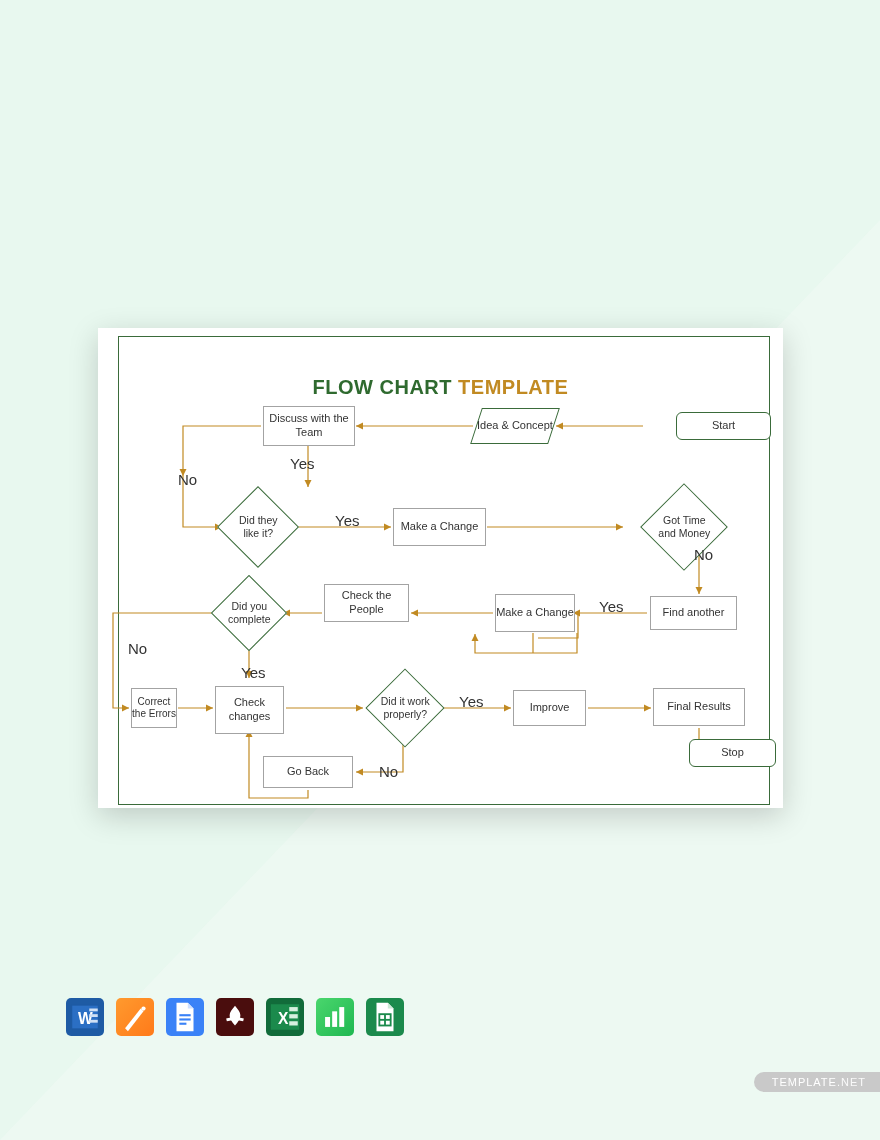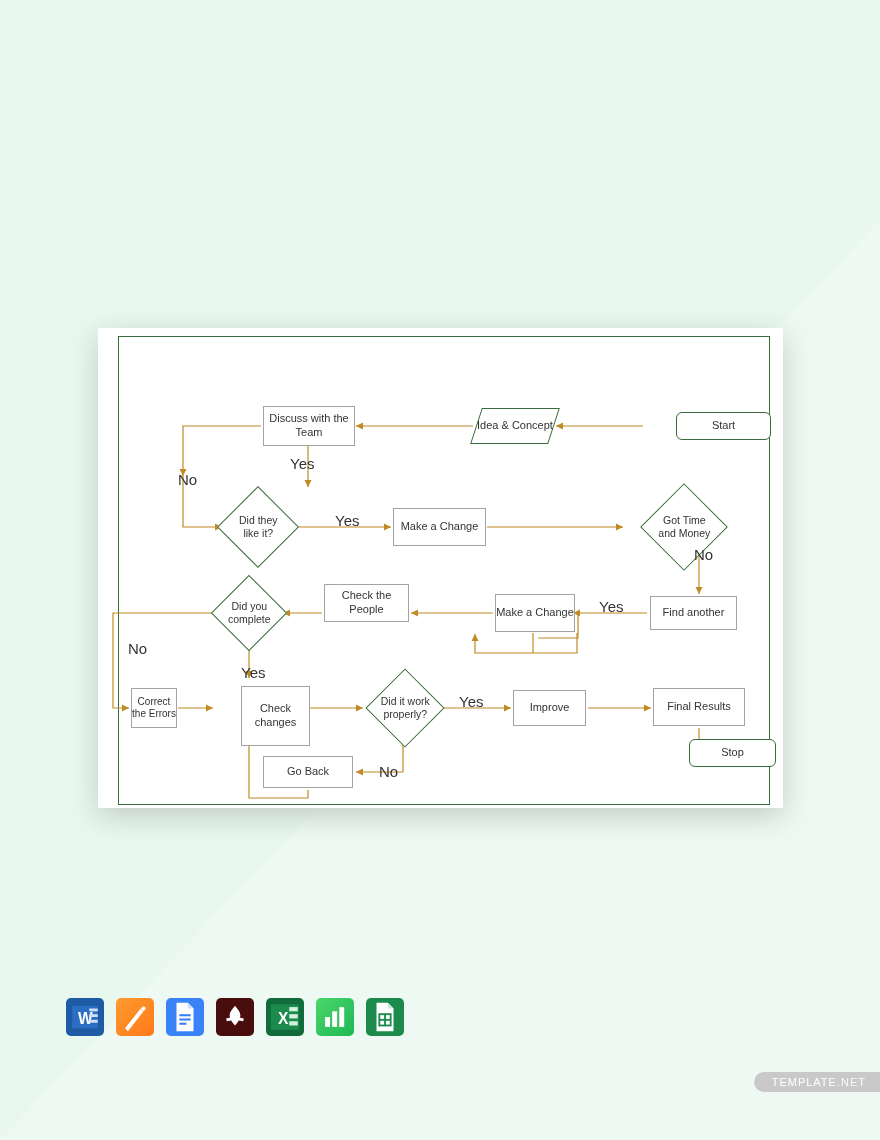--- a/index.html
+++ b/index.html
@@ -93,20 +93,23 @@
   .watermark .thin { font-weight:300; opacity:0.9; }
 </style>
 </head>
 <body>
 
 <div class="bg-triangle"></div>
 
 <div class="page">
   <div class="frame"></div>
 
+  <div class="title">
+    <span class="title-a">FLOW CHART </span><span class="title-b">TEMPLATE</span>
+  </div>
 
   <svg class="wires">
     <defs>
       <marker id="ah" markerWidth="8" markerHeight="8" refX="6" refY="3" orient="auto">
         <path d="M0,0 L6,3 L0,6 Z" fill="#c18a22"></path>
       </marker>
     </defs>
     <g stroke="#c18a22" stroke-width="1.2" fill="none">
       <line x1="545" y1="98" x2="458" y2="98" marker-end="url(#ah)"></line>
       <line x1="375" y1="98" x2="258" y2="98" marker-end="url(#ah)"></line>
@@ -166,21 +169,21 @@
   <div class="node proc" style="left:226px; top:256px; width:85px; height:38px;">
       <span>Check the People</span>
     </div>
   <div class="node dia" style="left:124px; top:258px; width:54px; height:54px;">
       <span>Did you complete</span>
     </div>
 
   <div class="node proc" style="left:33px; top:360px; width:46px; height:40px;font-size:10px;">
       <span>Correct the Errors</span>
     </div>
-  <div class="node proc" style="left:117px; top:358px; width:69px; height:60px;margin-left:26px;">
+  <div class="node proc" style="left:117px; top:358px; width:69px; height:48px;">
       <span>Check changes</span>
     </div>
   <div class="node dia" style="left:279px; top:352px; width:56px; height:56px;">
       <span>Did it work properly?</span>
     </div>
   <div class="node proc" style="left:415px; top:362px; width:73px; height:36px;">
       <span>Improve</span>
     </div>
   <div class="node proc" style="left:555px; top:360px; width:92px; height:38px;">
       <span>Final Results</span>

